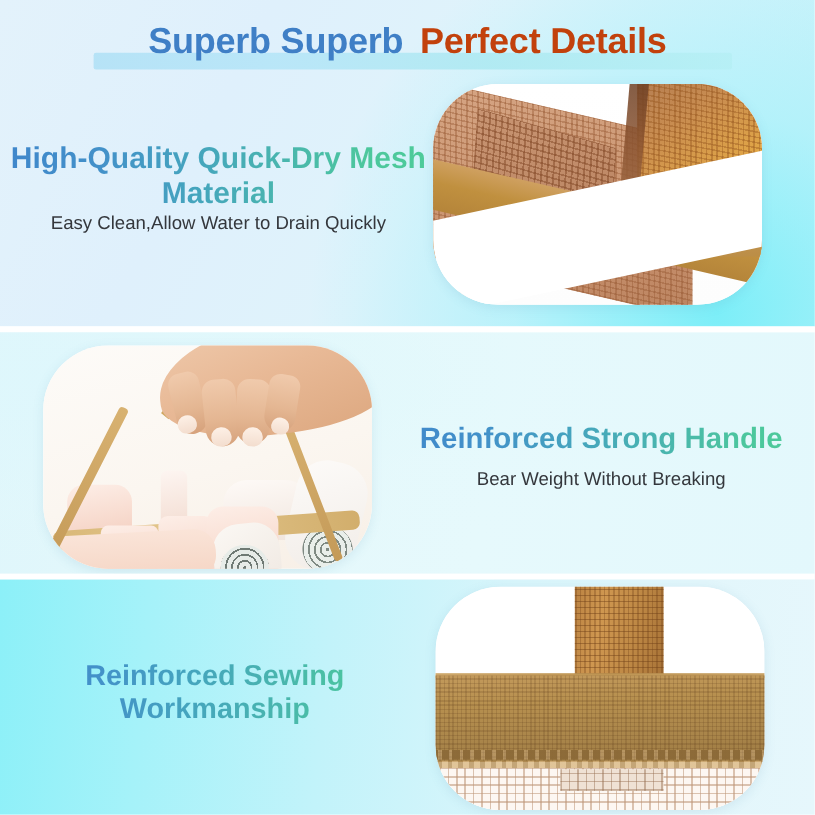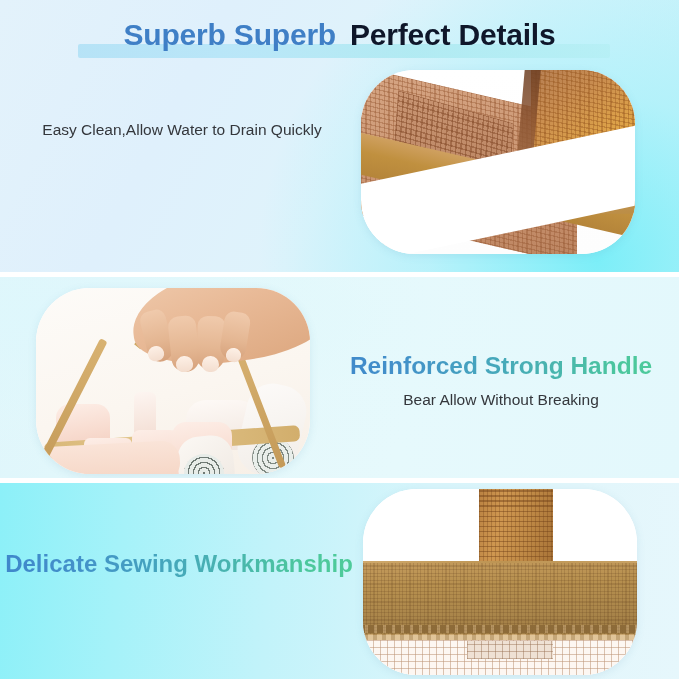--- a/index.html
+++ b/index.html
@@ -91,21 +91,21 @@
     text-align: center;
     font-size: 30px;
     font-weight: bold;
     letter-spacing: -0.2px;
     white-space: nowrap;
   }
   #banner-title .part-a {
     color: #3f7fc6;
   }
   #banner-title .part-b {
-    color: #0f172a;
+    color: #c2410c;
     margin-left: 14px;
   }
 
   
   .grad-heading {
     font-weight: bold;
     background: linear-gradient(92deg, #3f87cb 0%, #4391c9 22%, #45a5bd 45%, #49b5ae 65%, #4cc79d 85%, #4ecb99 100%);
     -webkit-background-clip: text;
     background-clip: text;
     -webkit-text-fill-color: transparent;
@@ -395,20 +395,21 @@
 
   <div class="section" id="section-1">
     <div id="banner-highlight"></div>
   </div>
 
   <div id="banner-title">
     <span class="part-a">Superb Superb</span><span class="part-b">Perfect Details</span>
   </div>
 
   <div id="s1-text">
+    <div class="grad-heading" id="s1-heading">High-Quality Quick-Dry Mesh Material</div>
     <div class="sub-text" id="s1-sub">Easy Clean,Allow Water to Drain Quickly</div>
   </div>
 
   <div class="photo-card" id="card-1">
     <div class="photo" id="photo-1">
       <div id="p1-mesh-main"></div>
       <div id="p1-mesh-inner"></div>
       <div id="p1-mesh-right"></div>
       <div id="p1-seam"></div>
       <div id="p1-binding"></div>
@@ -446,29 +447,29 @@
       <div id="p2-f4" class="p2-finger"></div>
       <div id="p2-n1" class="p2-nail"></div>
       <div id="p2-n2" class="p2-nail"></div>
       <div id="p2-n3" class="p2-nail"></div>
       <div id="p2-n4" class="p2-nail"></div>
     </div>
   </div>
 
   <div id="s2-text">
     <div class="grad-heading" id="s2-heading">Reinforced Strong Handle</div>
-    <div class="sub-text" id="s2-sub">Bear Allow Without Breaking</div>
+    <div class="sub-text" id="s2-sub">Bear Weight Without Breaking</div>
   </div>
 
   <div id="divider-2"></div>
 
   <div class="section" id="section-3"></div>
 
   <div id="s3-text">
-    <div class="grad-heading" id="s3-heading">Delicate Sewing Workmanship</div>
+    <div class="grad-heading" id="s3-heading">Reinforced Sewing Workmanship</div>
   </div>
 
   <div class="photo-card" id="card-3">
     <div class="photo" id="photo-3">
       <div id="p3-strap"></div>
       <div id="p3-band-top-edge"></div>
       <div id="p3-band"></div>
       <div id="p3-stitch"></div>
       <div id="p3-stitch-2"></div>
       <div id="p3-mesh"></div>

